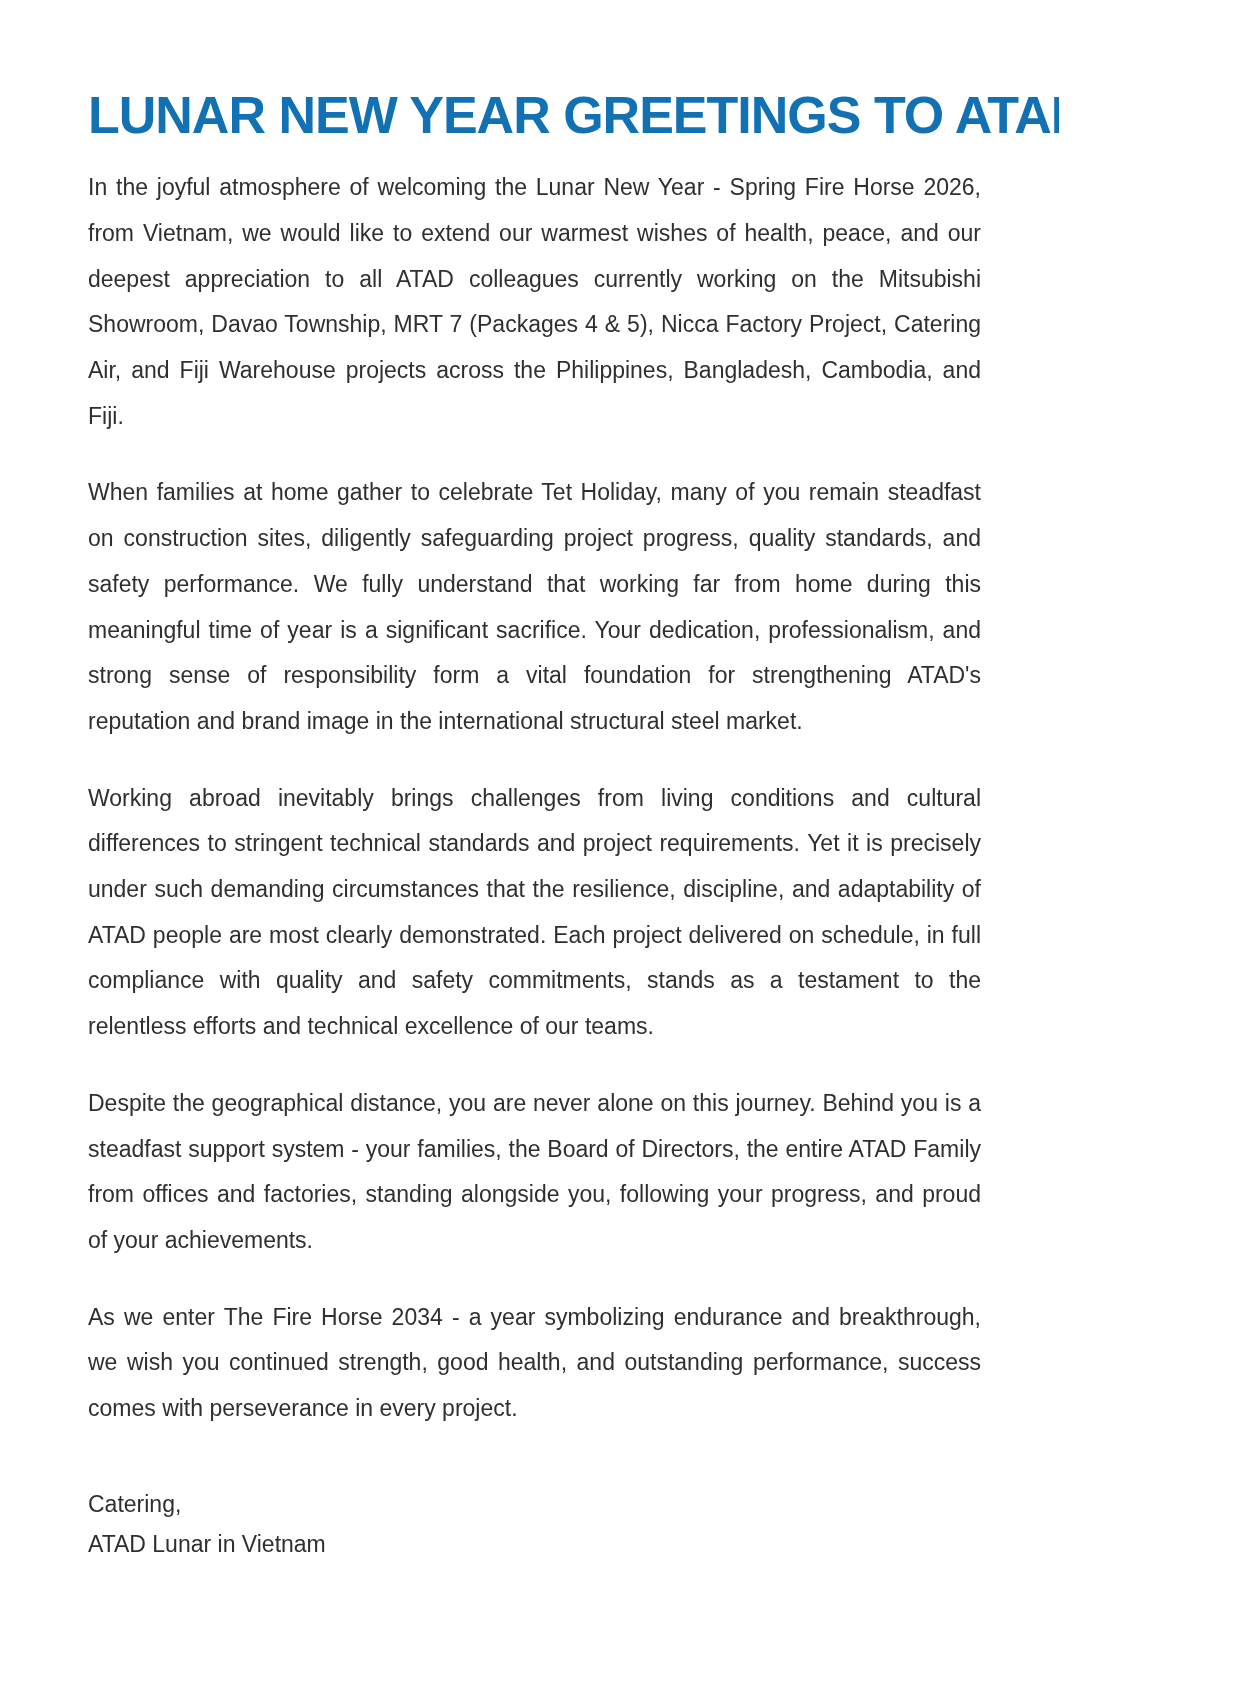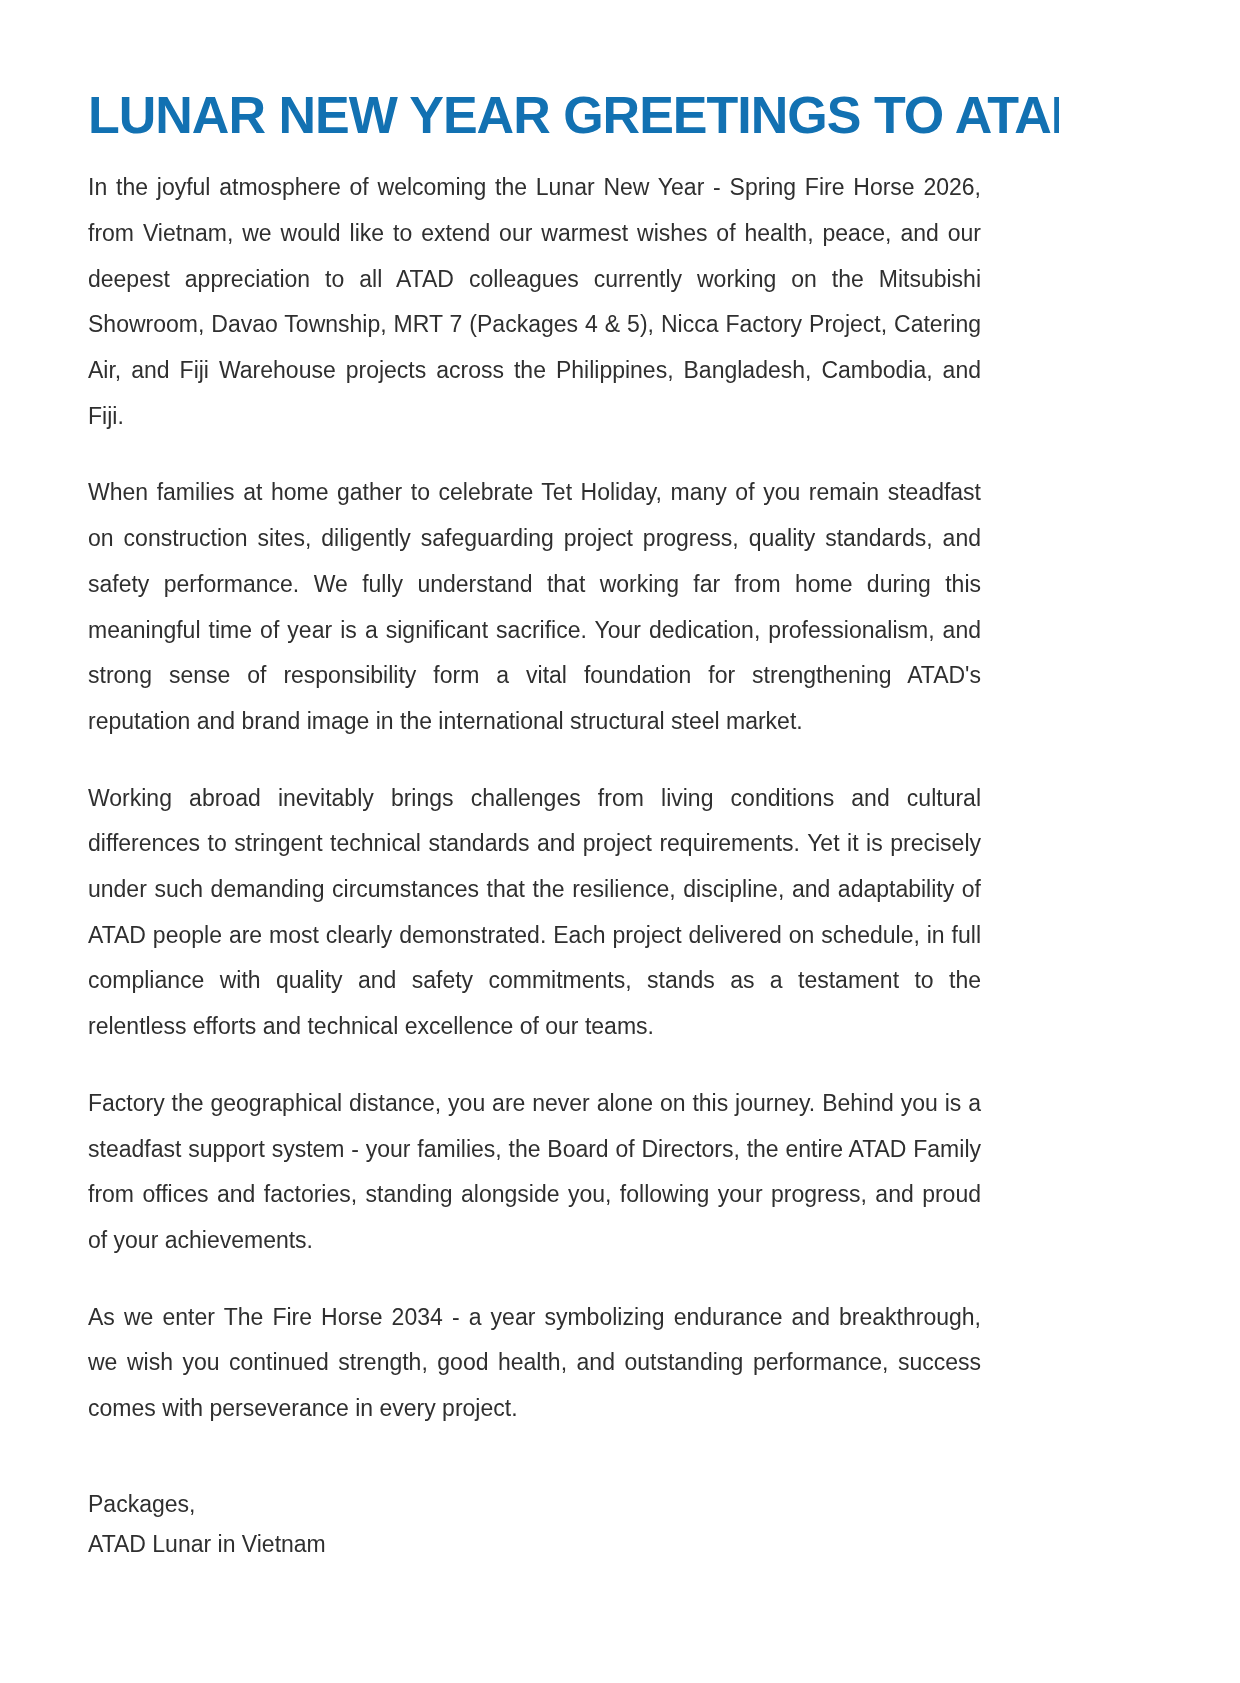--- a/index.html
+++ b/index.html
@@ -66,24 +66,24 @@
 
   <h1 class="doc-title">LUNAR NEW YEAR GREETINGS TO ATAD</h1>
 
 
   <p class="body-par">In the joyful atmosphere of welcoming the Lunar New Year - Spring Fire Horse 2026, from Vietnam, we would like to extend our warmest wishes of health, peace, and our deepest appreciation to all ATAD colleagues currently working on the Mitsubishi Showroom, Davao Township, MRT 7 (Packages 4 &amp; 5), Nicca Factory Project, Catering Air, and Fiji Warehouse projects across the Philippines, Bangladesh, Cambodia, and Fiji.</p>
 
   <p class="body-par">When families at home gather to celebrate Tet Holiday, many of you remain steadfast on construction sites, diligently safeguarding project progress, quality standards, and safety performance. We fully understand that working far from home during this meaningful time of year is a significant sacrifice. Your dedication, professionalism, and strong sense of responsibility form a vital foundation for strengthening ATAD's reputation and brand image in the international structural steel market.</p>
 
   <p class="body-par">Working abroad inevitably brings challenges from living conditions and cultural differences to stringent technical standards and project requirements. Yet it is precisely under such demanding circumstances that the resilience, discipline, and adaptability of ATAD people are most clearly demonstrated. Each project delivered on schedule, in full compliance with quality and safety commitments, stands as a testament to the relentless efforts and technical excellence of our teams.</p>
 
-  <p class="body-par">Factory the geographical distance, you are never alone on this journey. Behind you is a steadfast support system - your families, the Board of Directors, the entire ATAD Family from offices and factories, standing alongside you, following your progress, and proud of your achievements.</p>
+  <p class="body-par">Despite the geographical distance, you are never alone on this journey. Behind you is a steadfast support system - your families, the Board of Directors, the entire ATAD Family from offices and factories, standing alongside you, following your progress, and proud of your achievements.</p>
 
   <p class="body-par">As we enter The Fire Horse 2034 - a year symbolizing endurance and breakthrough, we wish you continued strength, good health, and outstanding performance, success comes with perseverance in every project.</p>
 
   <div class="closing">
-    <p>Packages,</p>
+    <p>Catering,</p>
     <p>ATAD Lunar in Vietnam</p>
   </div>
 
   <div class="page-number">114</div>
 
 </div>
 
 </body></html>

